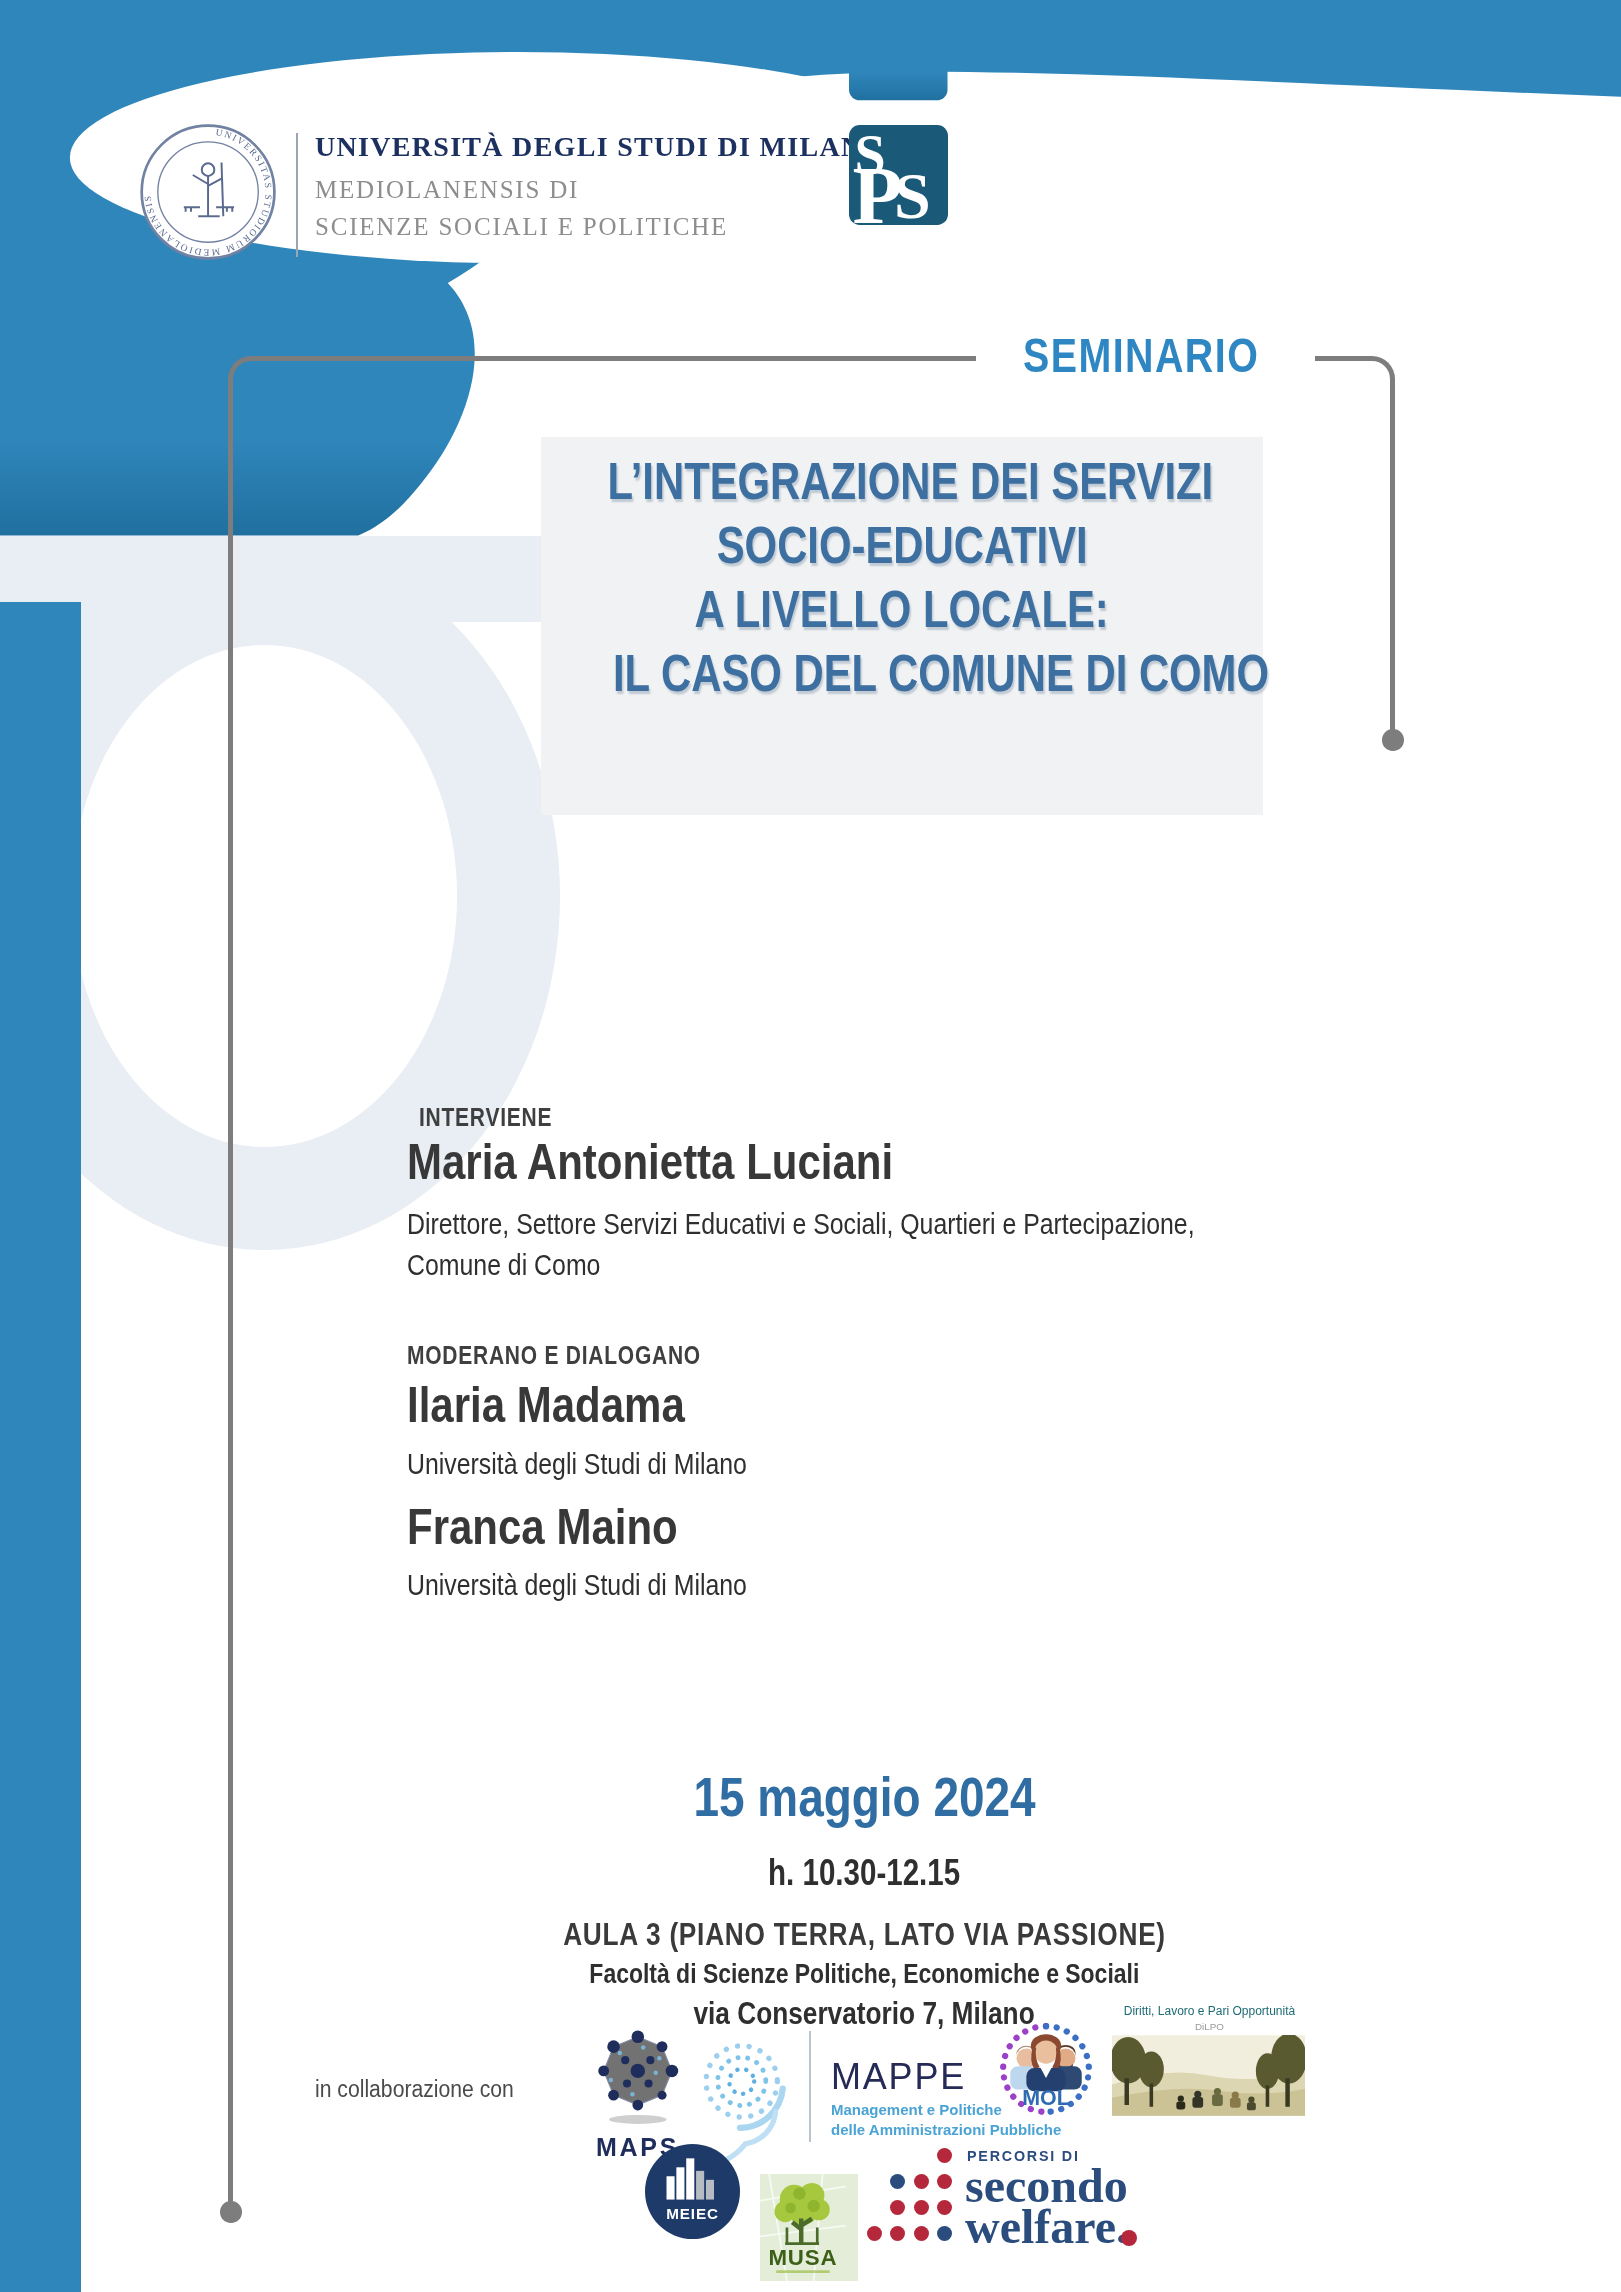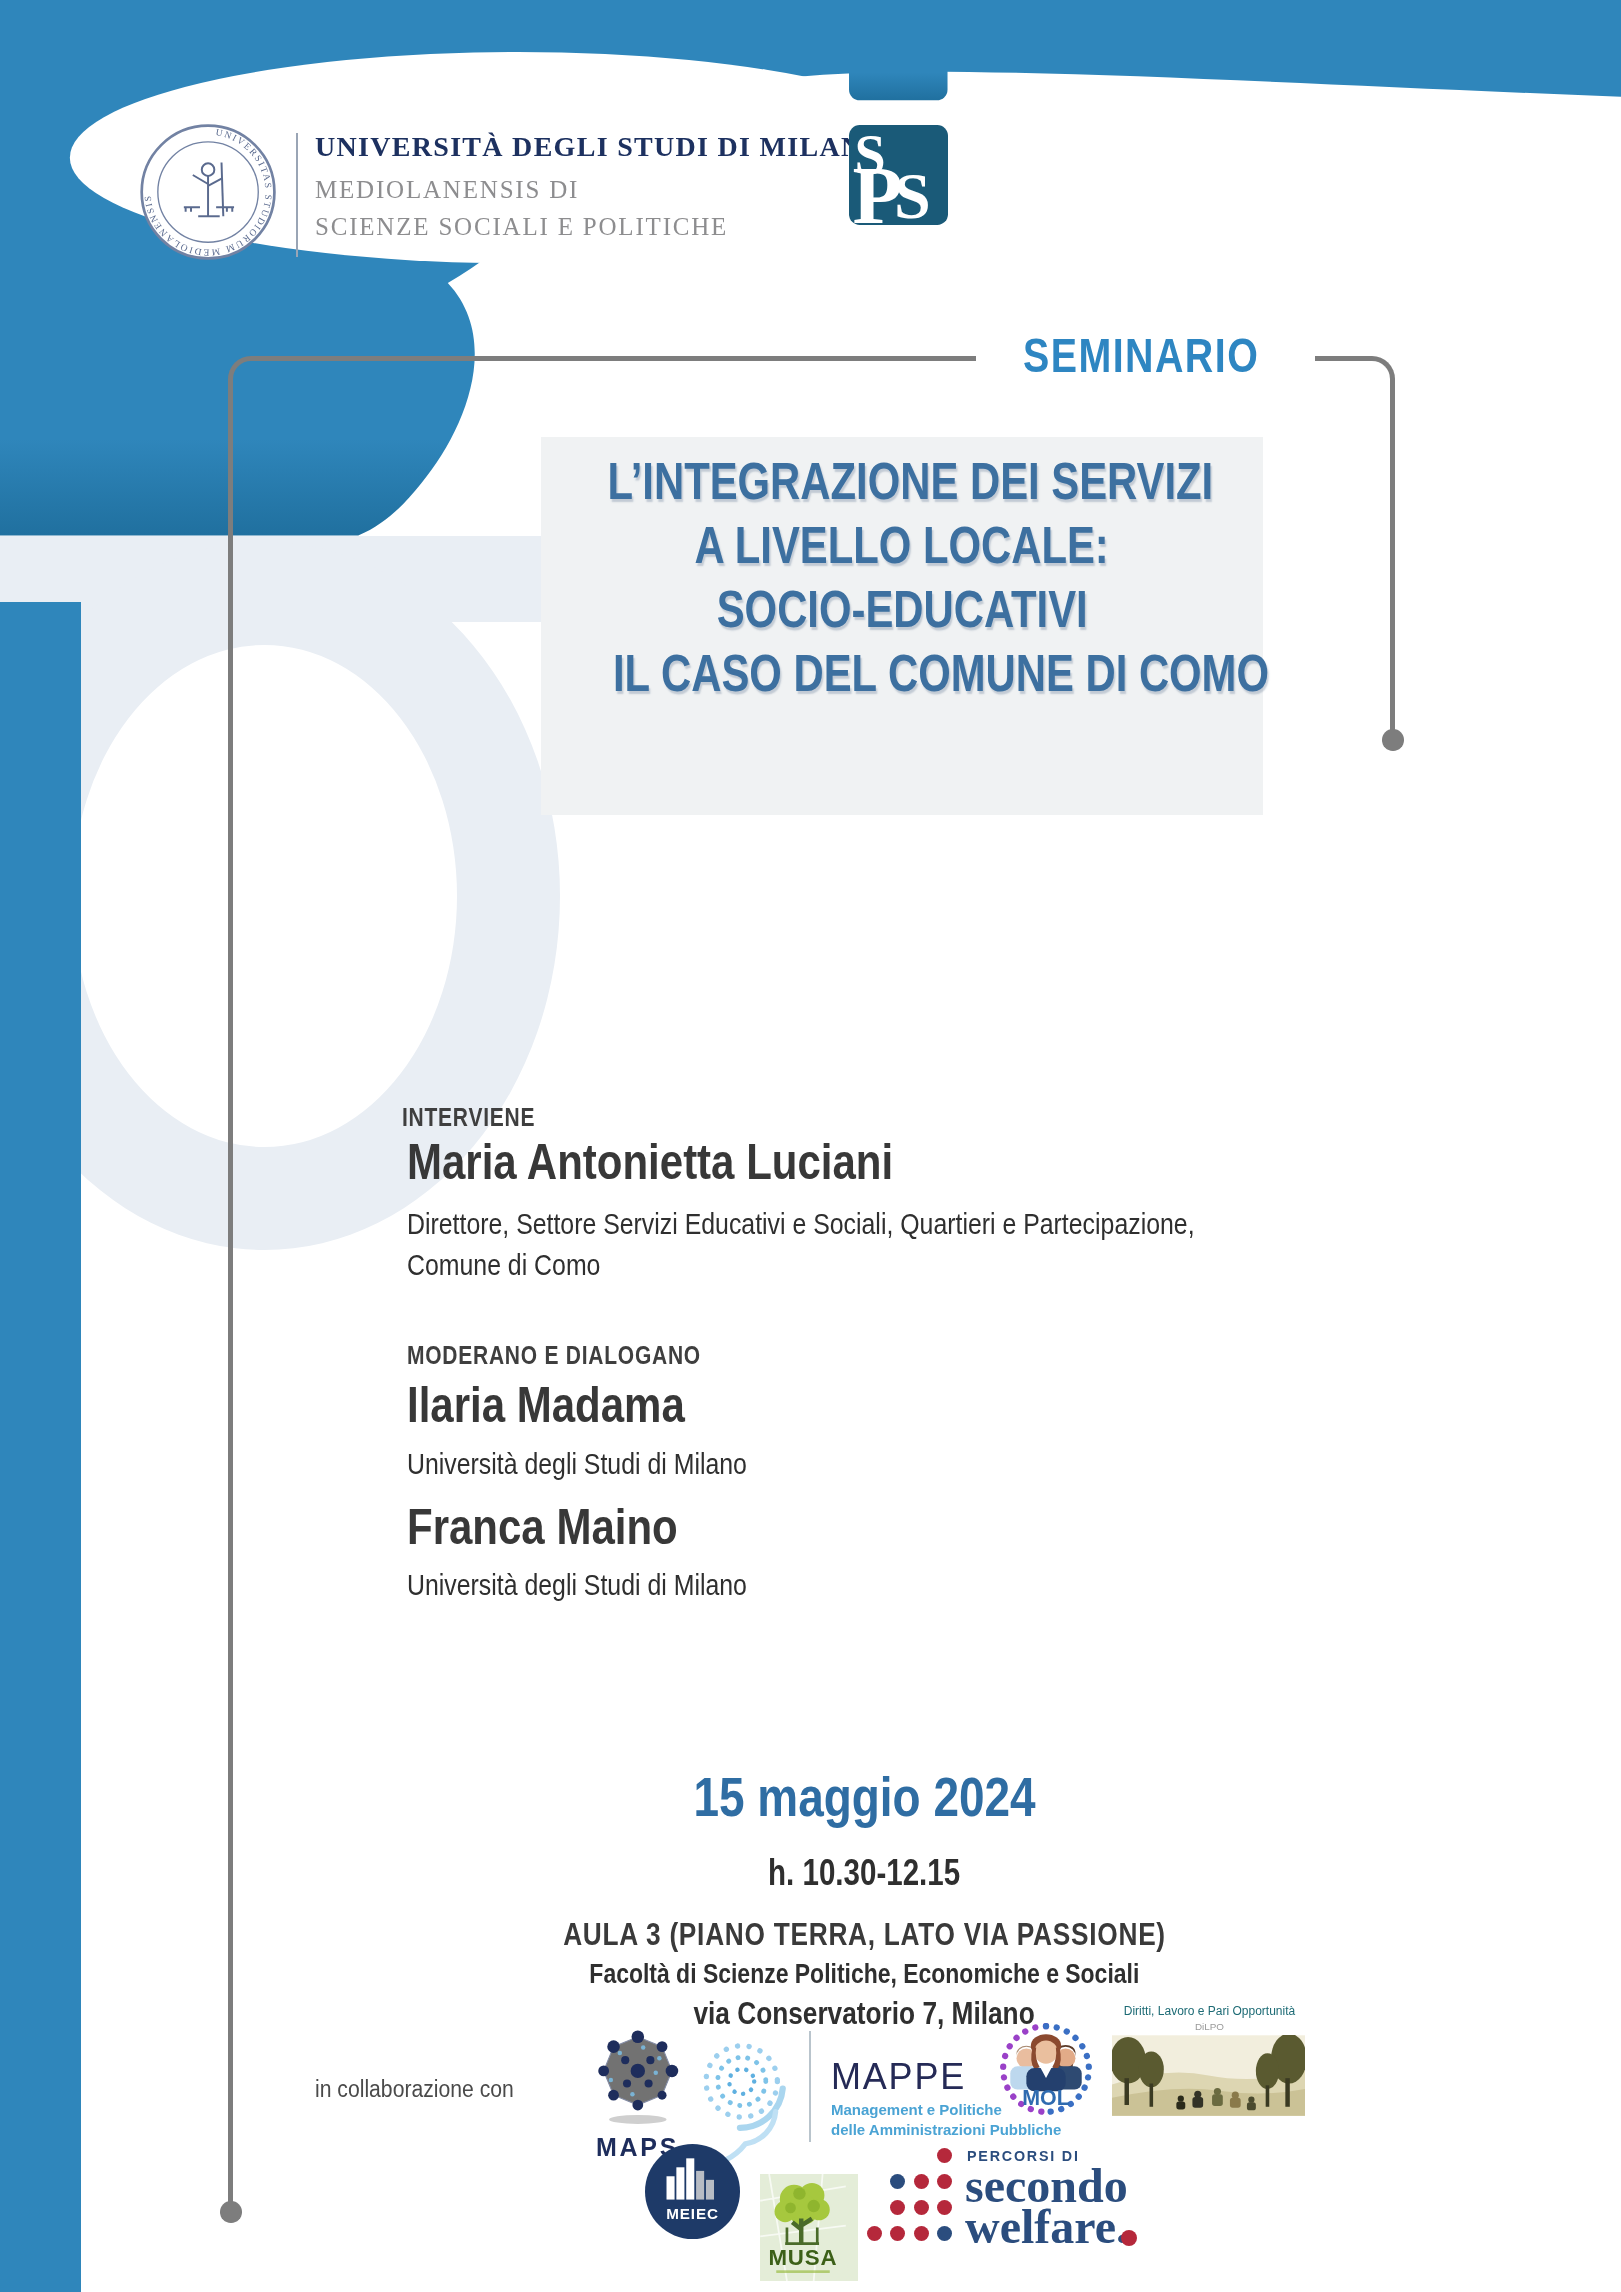--- a/index.html
+++ b/index.html
@@ -38,21 +38,21 @@
   #seminario{left:985px;top:328px;width:313px;text-align:center;font-size:48px;font-weight:700;
              letter-spacing:1.8px;color:var(--accent_blue);}
   #title-box{left:541px;top:437px;width:722px;height:378px;background:var(--box_bg);}
   .title-line{width:100%;text-align:center;font-weight:700;font-size:51px;line-height:64px;
               color:var(--title_blue);text-shadow:1.8px 2.7px 1.8px rgba(110,130,155,.35);}
   #title-box-inner{padding-top:12.5px;}
   
   .kicker{font-size:25px;font-weight:700;color:#3f3f3f;letter-spacing:0.9px;}
   .person-name{font-size:50px;font-weight:700;color:#383838;line-height:1.05;}
   .person-sub{font-size:29.6px;color:#2f2f2f;line-height:1.35;}
-  #intervene-heading{left:402px;top:1103px;}
+  #intervene-heading{left:419px;top:1103px;}
   #speaker-name{left:407px;top:1136px;}
   #speaker-role1{left:407px;top:1204px;}
   #speaker-role2{left:407px;top:1245px;}
   #moderano-heading{left:407px;top:1341px;}
   #mod1-name{left:407px;top:1379px;}
   #mod1-aff{left:407px;top:1444px;}
   #mod2-name{left:407px;top:1501px;}
   #mod2-aff{left:407px;top:1565px;}
   
   #event-block{left:269px;top:1764px;width:1191px;text-align:center;}
@@ -154,22 +154,22 @@
   <div id="frame-dot-left" class="abs frame-dot"></div>
   <div id="frame-dot-right" class="abs frame-dot"></div>
 
   <div id="seminario" class="abs">
     <span class="cxc">SEMINARIO</span>
   </div>
 
   <div id="title-box" class="abs">
     <div id="title-box-inner">
       <div class="title-line"><span class="cxc">L’INTEGRAZIONE DEI SERVIZI</span></div>
+      <div class="title-line"><span class="cxc">SOCIO-EDUCATIVI</span></div>
       <div class="title-line"><span class="cxc">A LIVELLO LOCALE:</span></div>
-      <div class="title-line"><span class="cxc">SOCIO-EDUCATIVI</span></div>
       <div class="title-line"><span class="cxc">IL CASO DEL COMUNE DI COMO</span></div>
     </div>
   </div>
 
   <div id="intervene-heading" class="abs kicker">
     <span class="cx">INTERVIENE</span></div>
   <div id="speaker-role1" class="abs person-sub">
     <span class="cx">Direttore, Settore Servizi Educativi e Sociali, Quartieri e Partecipazione,</span></div>
   <div id="speaker-name" class="abs person-name">
     <span class="cx">Maria Antonietta Luciani</span></div>

